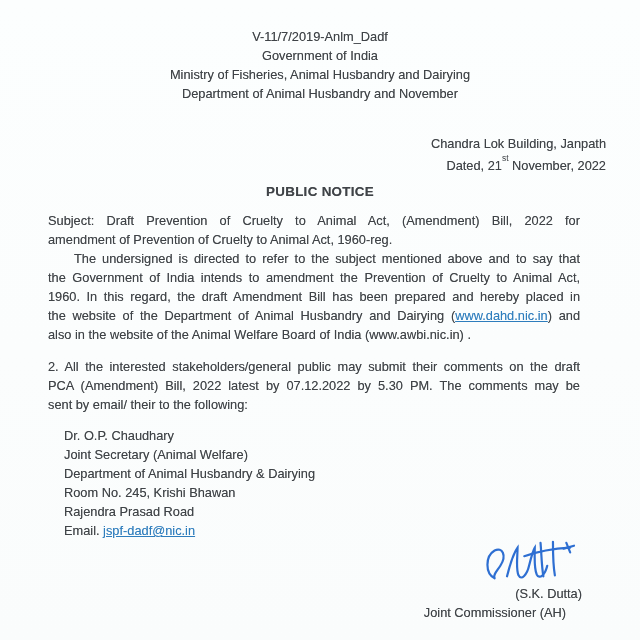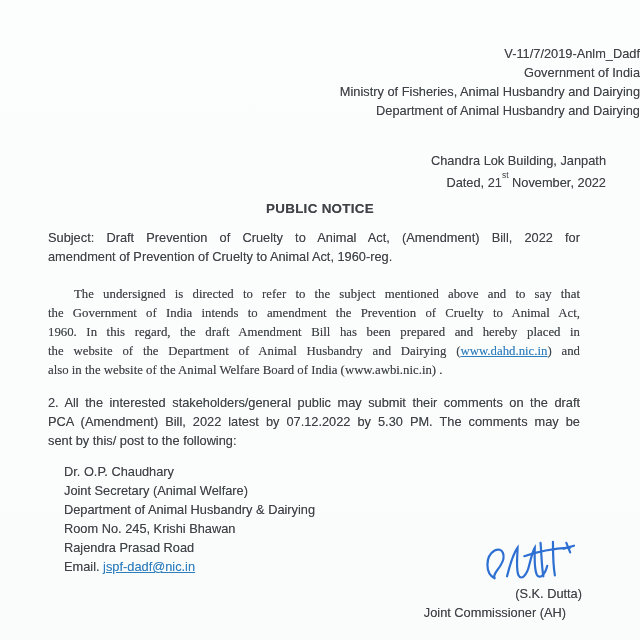--- a/index.html
+++ b/index.html
@@ -11,27 +11,27 @@
   .doc{
     position:relative;
     width:640px;height:640px;
     background:linear-gradient(180deg,#fcfefe 0%,#fbfdfd 55%,#fafcfc 100%);
     color:#3f4347;
     font-size:12.8px;
     line-height:19px;
     text-shadow:0 0 .5px rgba(63,67,71,.55);
     overflow:hidden;
   }
-  .hdr{padding-top:44px;text-align:right;}
+  .hdr{padding-top:27px;text-align:center;}
   .addr-date{margin-top:31px;text-align:right;padding-right:34px;}
   sup.st{font-size:8.5px;position:relative;top:-4px;text-shadow:none;}
   .notice-title{margin-top:7px;text-align:center;font-weight:bold;font-size:13.4px;letter-spacing:.3px;}
   .block{margin-left:48px;margin-right:60px;}
   .subject{margin-top:10px;}
-  .para1{margin-top:19px;font-family:Liberation Serif, serif;}
+  .para1{}
   .para2{margin-top:13px;}
   .jl{text-align:justify;text-align-last:justify;}
   .ll{text-align:left;}
   .indent{padding-left:26px;}
   .contact{margin-top:12px;margin-left:64px;}
   .link{color:#2e7dbd;text-decoration:underline;text-shadow:0 0 .5px rgba(46,125,189,.45);cursor:pointer;}
   .sig-area{
     position:absolute;top:539px;right:56px;
     display:flex;flex-direction:column;align-items:flex-end;
   }
@@ -41,21 +41,21 @@
 </style>
 </head>
 <body>
 
 <div class="doc">
 
   <div class="hdr">
     <div>V-11/7/2019-Anlm_Dadf</div>
     <div>Government of India</div>
     <div>Ministry of Fisheries, Animal Husbandry and Dairying</div>
-    <div>Department of Animal Husbandry and Dairying</div>
+    <div>Department of Animal Husbandry and November</div>
   </div>
 
   <div class="addr-date">
     <div>Chandra Lok Building, Janpath</div>
     <div><span>Dated, 21</span><sup class="st">st</sup><span> November, 2022</span></div>
   </div>
 
   <div class="notice-title">PUBLIC NOTICE</div>
 
   <div class="block subject">
@@ -67,21 +67,21 @@
     <div class="jl indent">The undersigned is directed to refer to the subject mentioned above and to say that</div>
     <div class="jl">the Government of India intends to amendment the Prevention of Cruelty to Animal Act,</div>
     <div class="jl">1960. In this regard, the draft Amendment Bill has been prepared and hereby placed in</div>
     <div class="jl"><span>the website of the Department of Animal Husbandry and Dairying (</span><a class="link">www.dahd.nic.in</a><span>) and</span></div>
     <div class="ll">also in the website of the Animal Welfare Board of India (www.awbi.nic.in) .</div>
   </div>
 
   <div class="block para2">
     <div class="jl">2. All the interested stakeholders/general public may submit their comments on the draft</div>
     <div class="jl">PCA (Amendment) Bill, 2022 latest by 07.12.2022 by 5.30 PM. The comments may be</div>
-    <div class="ll">sent by this/ post to the following:</div>
+    <div class="ll">sent by email/ their to the following:</div>
   </div>
 
   <div class="contact">
     <div>Dr. O.P. Chaudhary</div>
     <div>Joint Secretary (Animal Welfare)</div>
     <div>Department of Animal Husbandry &amp; Dairying</div>
     <div>Room No. 245, Krishi Bhawan</div>
     <div>Rajendra Prasad Road</div>
     <div><span>Email. </span><a class="link">jspf-dadf@nic.in</a></div>
   </div>

